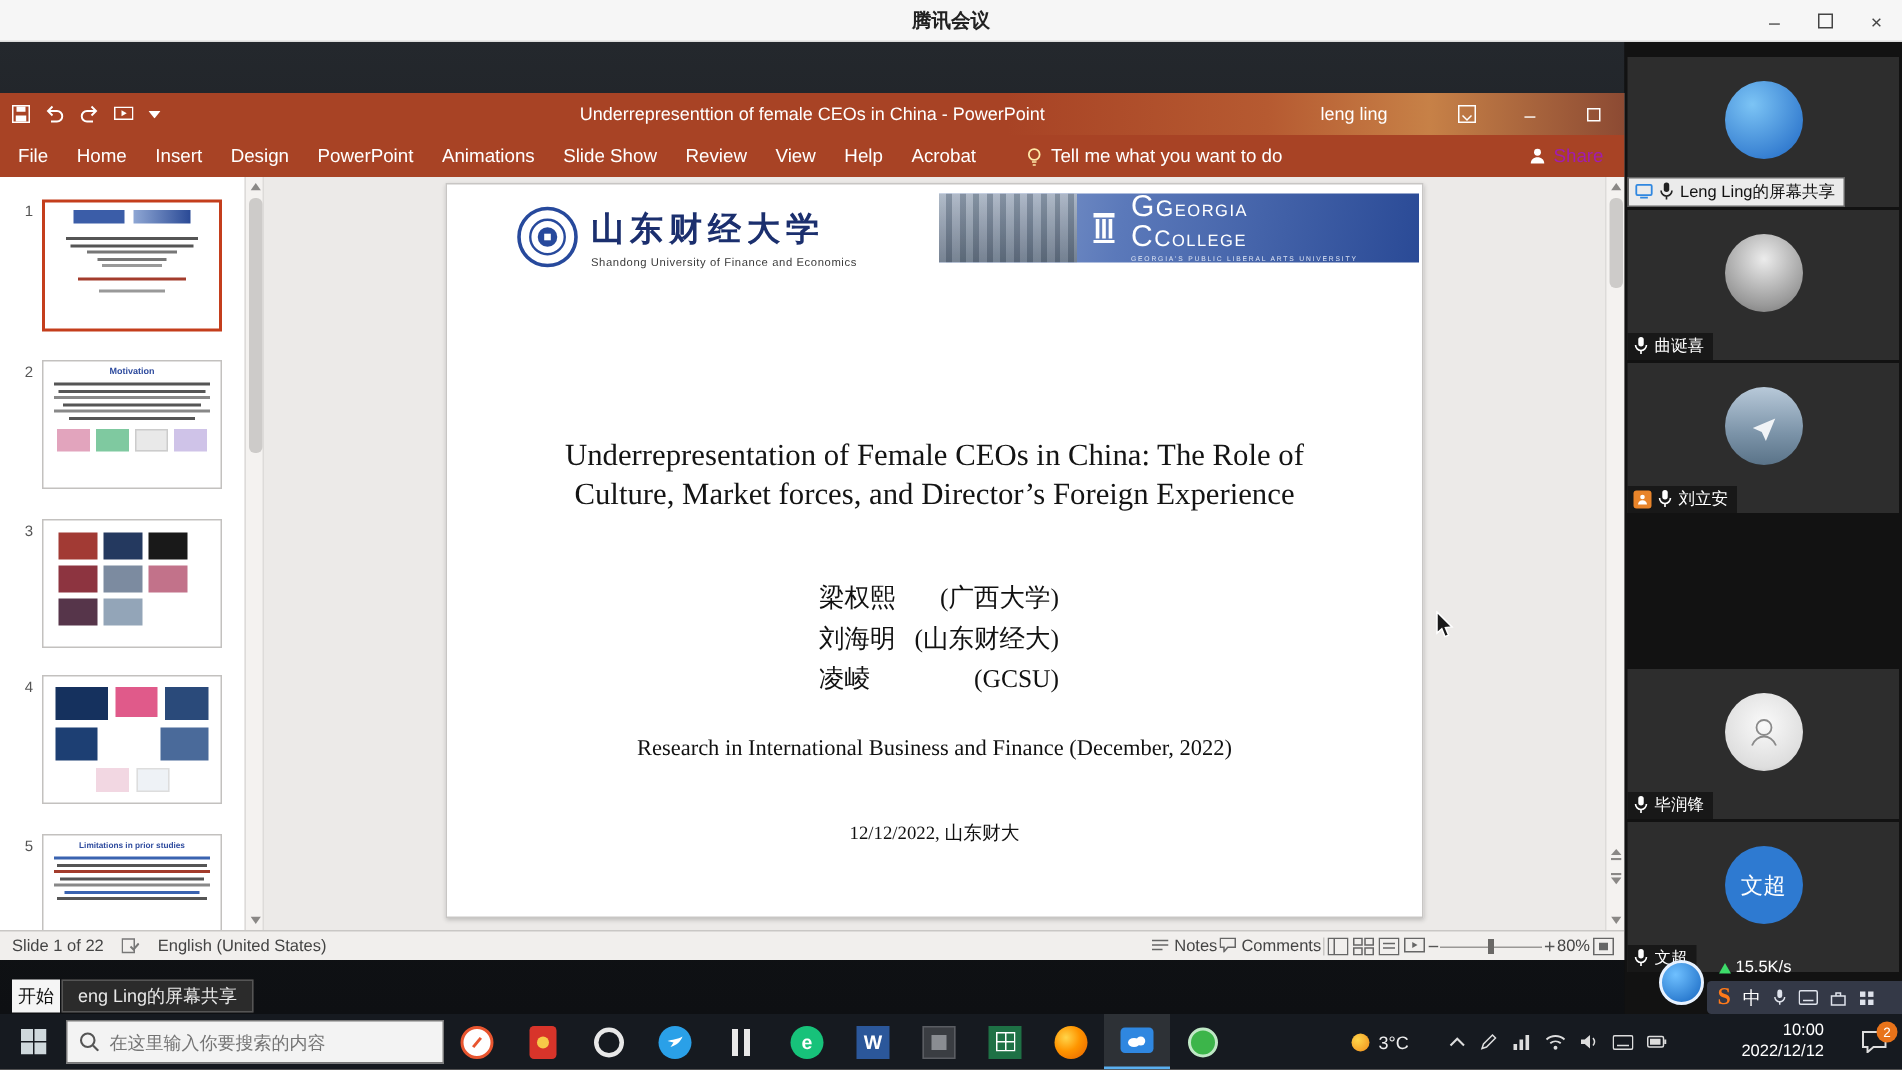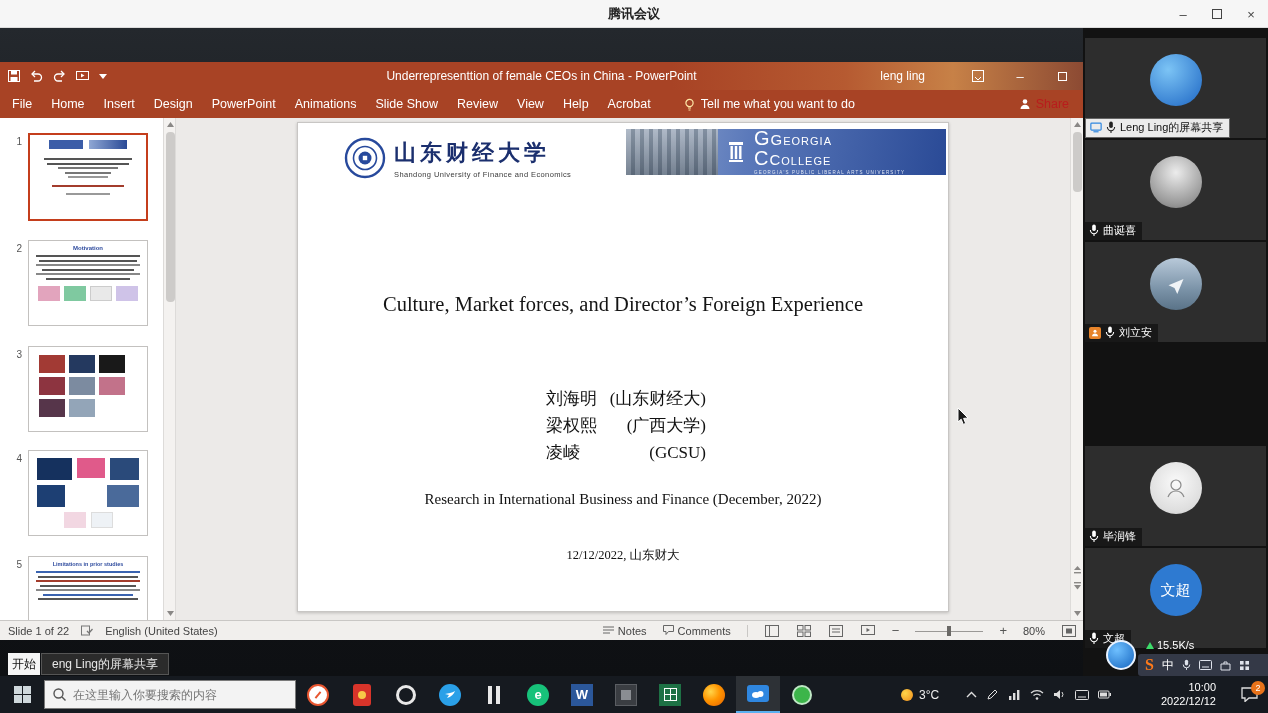--- a/index.html
+++ b/index.html
@@ -22,36 +22,36 @@
 .ppt{left:0;top:34px;width:1083px;height:578px;background:#fff}
 .ppt-tbar{position:absolute;left:0;top:0;width:100%;height:28px;background:linear-gradient(90deg,#a84325 0%,#a84325 62%,#b65a31 78%,#c78147 88%,#8c4a33 100%);color:#fff;font-size:12px}
 .qat{position:absolute;left:8px;top:0;height:28px;display:flex;align-items:center;gap:10px;color:#fff}
 .ppt-tbar .ttl{position:absolute;left:240px;right:240px;top:0;height:28px;line-height:28px;text-align:center;font-size:12px;color:#fff;white-space:nowrap;overflow:hidden}
 .ppt-user{position:absolute;right:158px;top:0;height:44px;line-height:28px;font-size:12px;color:#fff}
 .ppt-ctrl{position:absolute;right:0;top:0;display:flex}
 .ppt-ctrl div{width:42px;height:28px;display:flex;align-items:center;justify-content:center;color:#fff;font-size:13px}
 .rtabs{position:absolute;left:0;top:28px;width:100%;height:28px;background:#a84325;display:flex;align-items:center;color:#fff;font-size:12.5px;padding-left:12px;gap:19px;white-space:nowrap}
 .rtab{cursor:default}
 .tellme{display:flex;align-items:center;gap:6px;margin-left:14px}
-.share{position:absolute;right:14px;top:28px;height:28px;display:flex;align-items:center;gap:5px;color:#b91c1c;font-size:12.5px}
+.share{position:absolute;right:14px;top:28px;height:28px;display:flex;align-items:center;gap:5px;color:#a21caf;font-size:12.5px}
 .ppt-body{position:absolute;left:0;top:56px;width:1083px;height:502px;background:#eceae8;overflow:hidden}
 .thumb-panel{position:absolute;left:0;top:0;width:163px;height:502px;background:#fff;overflow:hidden}
 .thumb{position:absolute;left:28px;width:120px;background:#fff;border:1px solid #c3c1bf;overflow:hidden}
 .thumb.sel{border:2px solid #c43e1c}
 .tnum{position:absolute;left:4px;width:18px;font-size:10px;color:#555;text-align:right}
 .tline{background:#555;height:2px;margin:2.5px auto 0}
 .panel-sb{position:absolute;left:163px;top:0;width:13px;height:502px;background:#f4f2f0;border-left:1px solid #dddbd9;border-right:1px solid #dddbd9}
 .sb-arrow{width:13px;height:13px;display:flex;align-items:center;justify-content:center}
 .sb-thumb{position:absolute;left:2px;width:9px;background:#cdcbc9;border-radius:4px}
 .slide-area{position:absolute;left:177px;top:0;width:893px;height:502px;background:#eceae8}
 .slide{position:absolute;left:120px;top:4px;width:652px;height:490px;background:#fff;border:1px solid #c8c6c4;box-shadow:0 1px 3px rgba(0,0,0,.2);font-family:"Liberation Serif",serif}
 .main-sb{position:absolute;left:1070px;top:0;width:13px;height:502px;background:#f4f2f0;border-left:1px solid #dddbd9}
 .ppt-status{position:absolute;left:0;bottom:0;width:1083px;height:20px;background:#f1efed;border-top:1px solid #c9c7c5;display:flex;align-items:center;font-size:11px;color:#444}
 .st-left{display:flex;align-items:center;gap:12px;padding-left:8px}
-.st-right{margin-left:auto;display:flex;align-items:center;gap:16px;padding-right:6px}
+.st-right{margin-left:auto;display:flex;align-items:center;gap:1px;padding-right:6px}
 .viewic{width:16px;height:13px;display:flex;align-items:center;justify-content:center}
 .zoomtrack{position:relative;width:68px;height:12px}
 .zoomtrack .line{position:absolute;left:0;right:0;top:6px;height:1px;background:#9a9896}
 .zoomtrack .knob{position:absolute;left:32px;top:1px;width:4px;height:10px;background:#6a6866}
 
 
 .logoL{position:absolute;left:46px;top:14px;display:flex;align-items:center;gap:8px}
 .logoL .cn{font-size:22px;font-weight:bold;color:#1b2f6e;letter-spacing:4px;font-family:"Liberation Serif",serif}
 .logoL .en{font-size:7.5px;color:#3a3a3a;letter-spacing:.4px;margin-top:2px;font-family:"Liberation Sans",sans-serif}
 .logoR{position:absolute;right:2px;top:6px;width:320px;height:46px;background:linear-gradient(100deg,#93a9d2 0%,#5b79ba 38%,#2a4a96 100%);display:flex;align-items:center;overflow:hidden}
@@ -325,31 +325,32 @@
                 <rect x="1" y="19" width="14" height="2" fill="#fff"></rect>
               </svg>
               <div class="gc-text">
                 <div class="l1"><b>G</b><span>Georgia</span></div>
                 <div class="l1"><b>C</b><span>College</span></div>
                 <div class="sub">GEORGIA'S PUBLIC LIBERAL ARTS UNIVERSITY</div>
               </div>
             </div>
 
             <div class="s-title">
+              <div>Underrepresentation of Female CEOs in China: The Role of</div>
               <div>Culture, Market forces, and Director’s Foreign Experience</div>
             </div>
 
             <div class="authors">
+              <div class="arow">
+                <span>梁权熙</span>
+                <span>(广西大学)</span>
+              </div>
               <div class="arow">
                 <span>刘海明</span>
                 <span>(山东财经大)</span>
-              </div>
-              <div class="arow">
-                <span>梁权熙</span>
-                <span>(广西大学)</span>
               </div>
               <div class="arow">
                 <span>凌崚</span>
                 <span>(GCSU)</span>
               </div>
             </div>
 
             <div class="journal">Research in International Business and Finance (December, 2022)</div>
             <div class="footnote">12/12/2022, 山东财大</div>
           </div>

